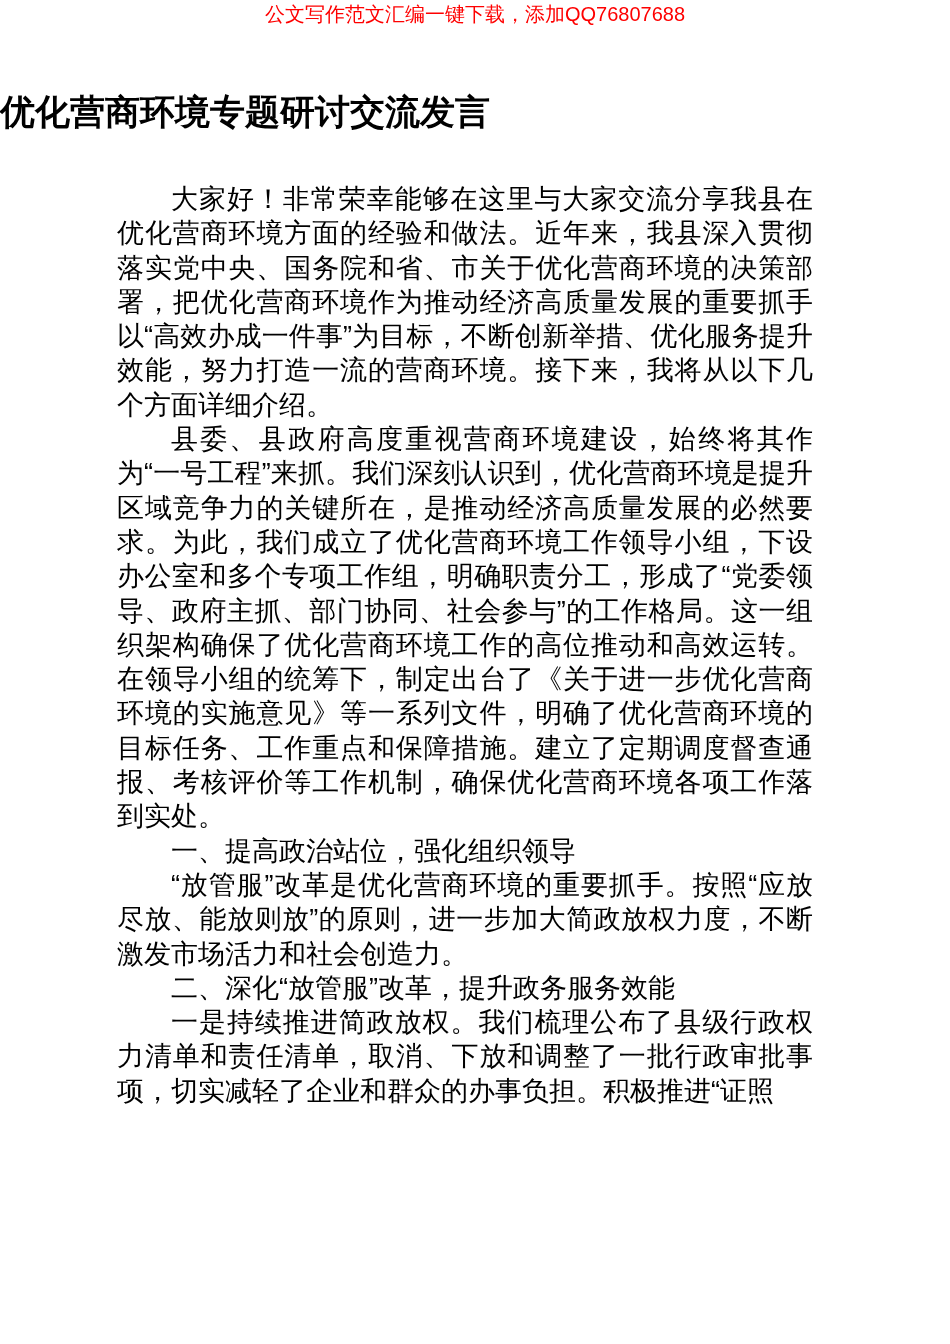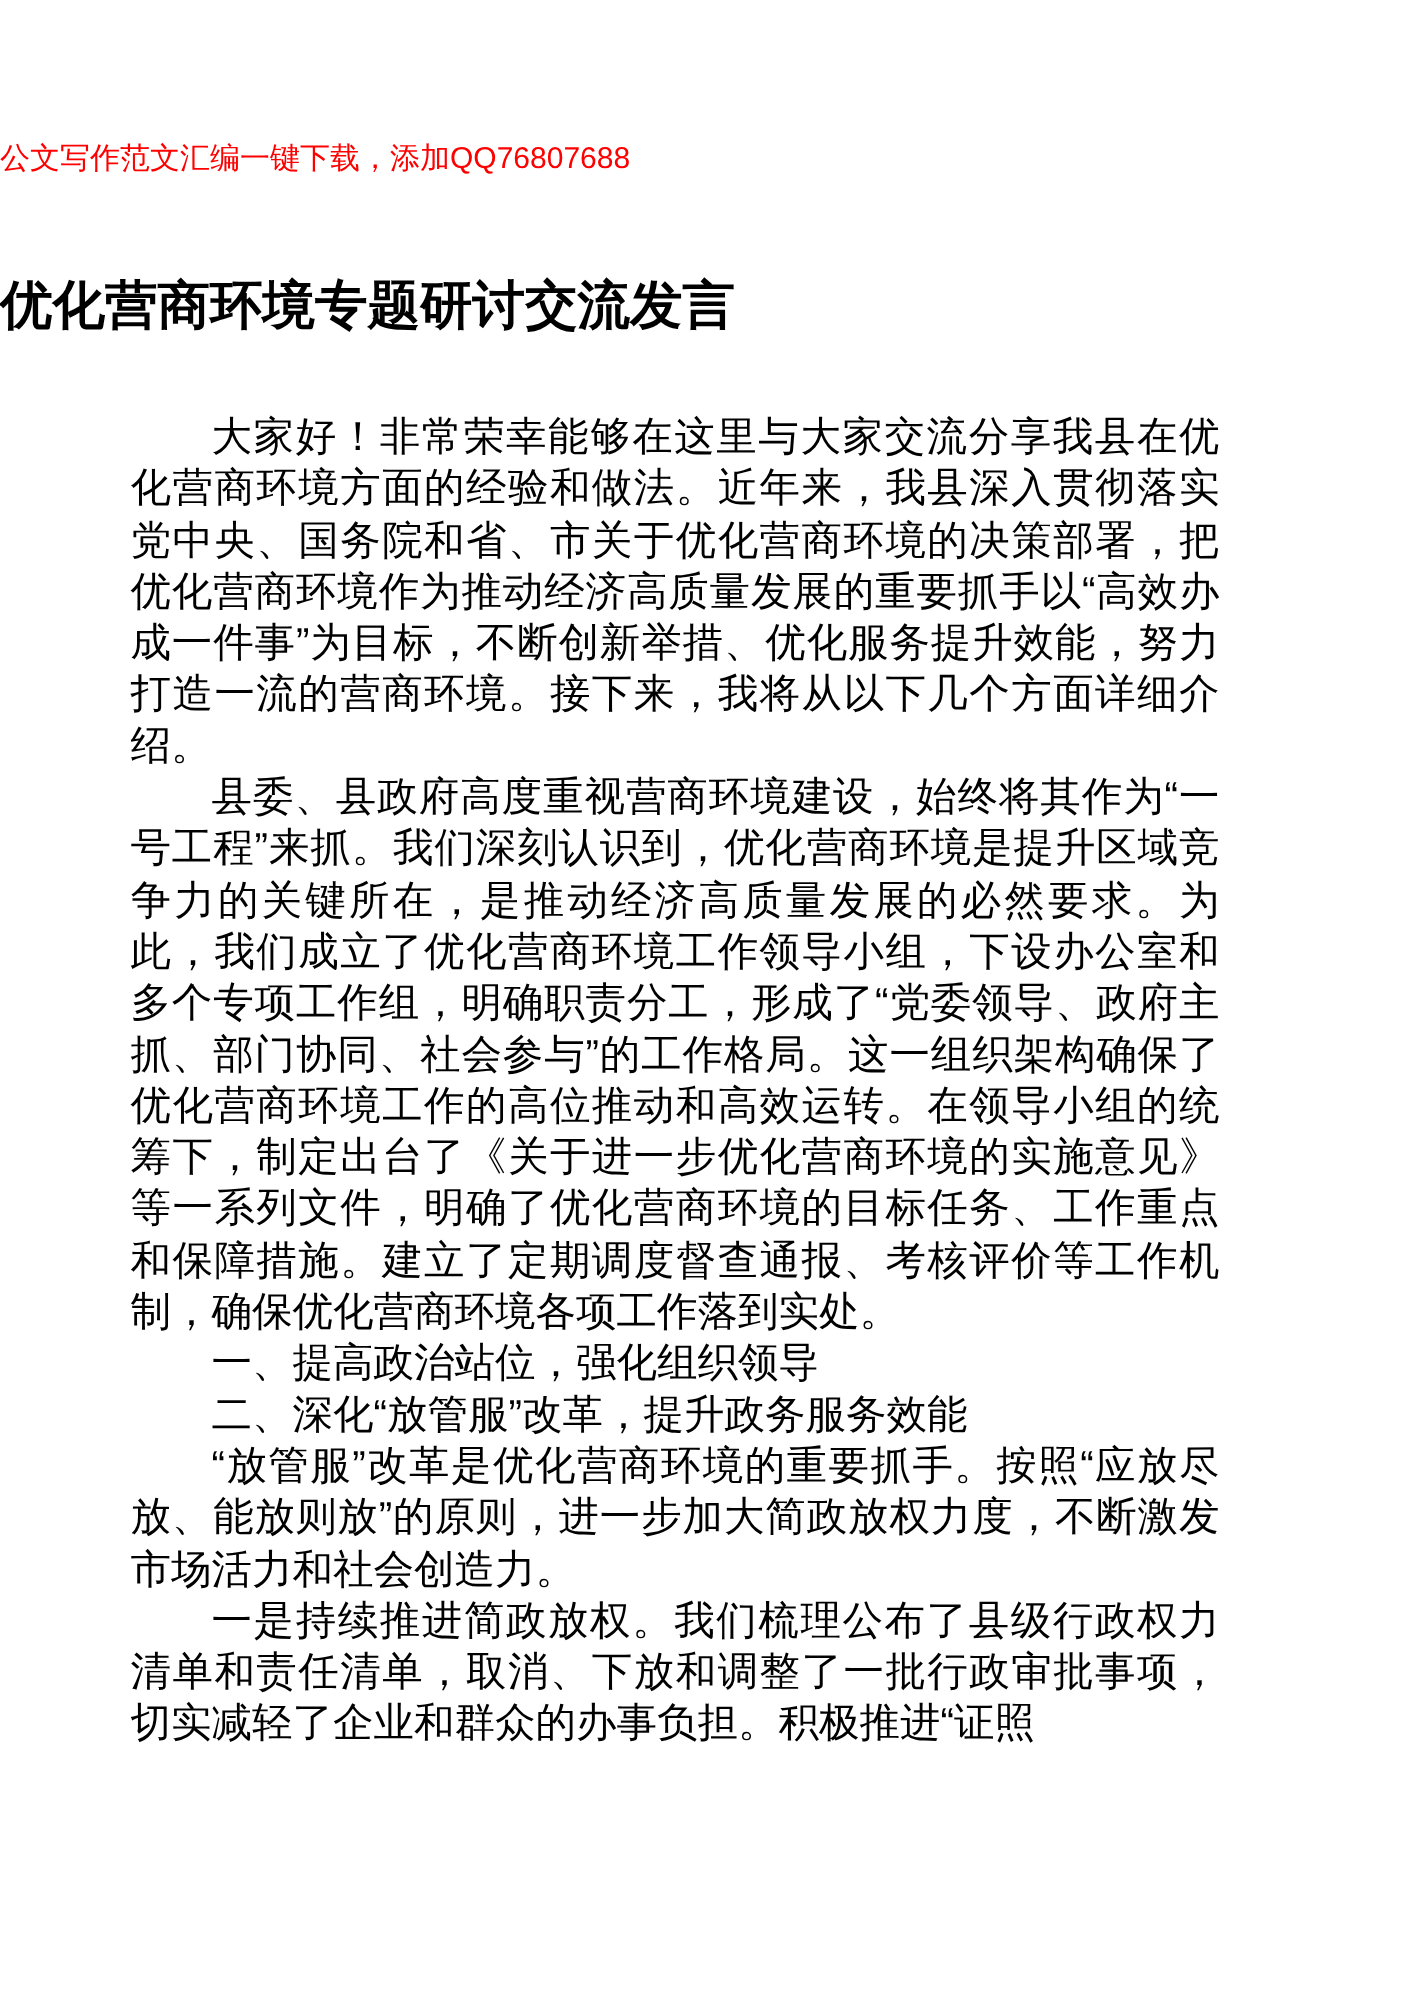--- a/index.html
+++ b/index.html
@@ -10,37 +10,36 @@
   .page {
     position: relative;
     width: 950px;
     height: 1344px;
     background: #ffffff;
     color: #000000;
     font-family: "Liberation Sans", sans-serif;
     overflow: hidden;
   }
   .notice {
-    padding-top: 92px;
-    text-align: left;
+    text-align: center;
     font-size: 20px;
     line-height: 28px;
     color: #fe0000;
   }
   .doc-title {
     margin: 63px 0 0 0;
     text-align: left;
     font-size: 35px;
     line-height: 42px;
     font-weight: 700;
     color: #000000;
     font-family: "Liberation Sans", sans-serif;
   }
   .doc-body {
-    margin: 49px 137px 0 87px;
+    margin: 49px 137px 0 117px;
     font-size: 27px;
     line-height: 34.3px;
     text-align: justify;
     text-justify: inter-ideograph;
     word-break: break-all;
   }
   .para {
     margin: 0;
     padding: 0;
     text-indent: 2em;
@@ -59,20 +58,20 @@
   <h1 class="doc-title">优化营商环境专题研讨交流发言</h1>
 
   <div class="doc-body">
 
     <p class="para">大家好！非常荣幸能够在这里与大家交流分享我县在优化营商环境方面的经验和做法。近年来，我县深入贯彻落实党中央、国务院和省、市关于优化营商环境的决策部署，把优化营商环境作为推动经济高质量发展的重要抓手以“高效办成一件事”为目标，不断创新举措、优化服务提升效能，努力打造一流的营商环境。接下来，我将从以下几个方面详细介绍。</p>
 
     <p class="para">县委、县政府高度重视营商环境建设，始终将其作为“一号工程”来抓。我们深刻认识到，优化营商环境是提升区域竞争力的关键所在，是推动经济高质量发展的必然要求。为此，我们成立了优化营商环境工作领导小组，下设办公室和多个专项工作组，明确职责分工，形成了“党委领导、政府主抓、部门协同、社会参与”的工作格局。这一组织架构确保了优化营商环境工作的高位推动和高效运转。在领导小组的统筹下，制定出台了《关于进一步优化营商环境的实施意见》等一系列文件，明确了优化营商环境的目标任务、工作重点和保障措施。建立了定期调度督查通报、考核评价等工作机制，确保优化营商环境各项工作落到实处。</p>
 
     <p class="para">一、提高政治站位，强化组织领导</p>
 
+    <p class="para">“放管服”改革是优化营商环境的重要抓手。按照“应放尽放、能放则放”的原则，进一步加大简政放权力度，不断激发市场活力和社会创造力。</p>
+
     <p class="para">二、深化“放管服”改革，提升政务服务效能</p>
-
-    <p class="para">“放管服”改革是优化营商环境的重要抓手。按照“应放尽放、能放则放”的原则，进一步加大简政放权力度，不断激发市场活力和社会创造力。</p>
 
     <p class="para"><span class="bold-lead">一是持续推进简政放权。</span><span>我们梳理公布了县级行政权力清单和责任清单，取消、下放和调整了一批行政审批事项，切实减轻了企业和群众的办事负担。积极推进“证照</span></p>
 
   </div>
 </div>
 
 </body></html>

